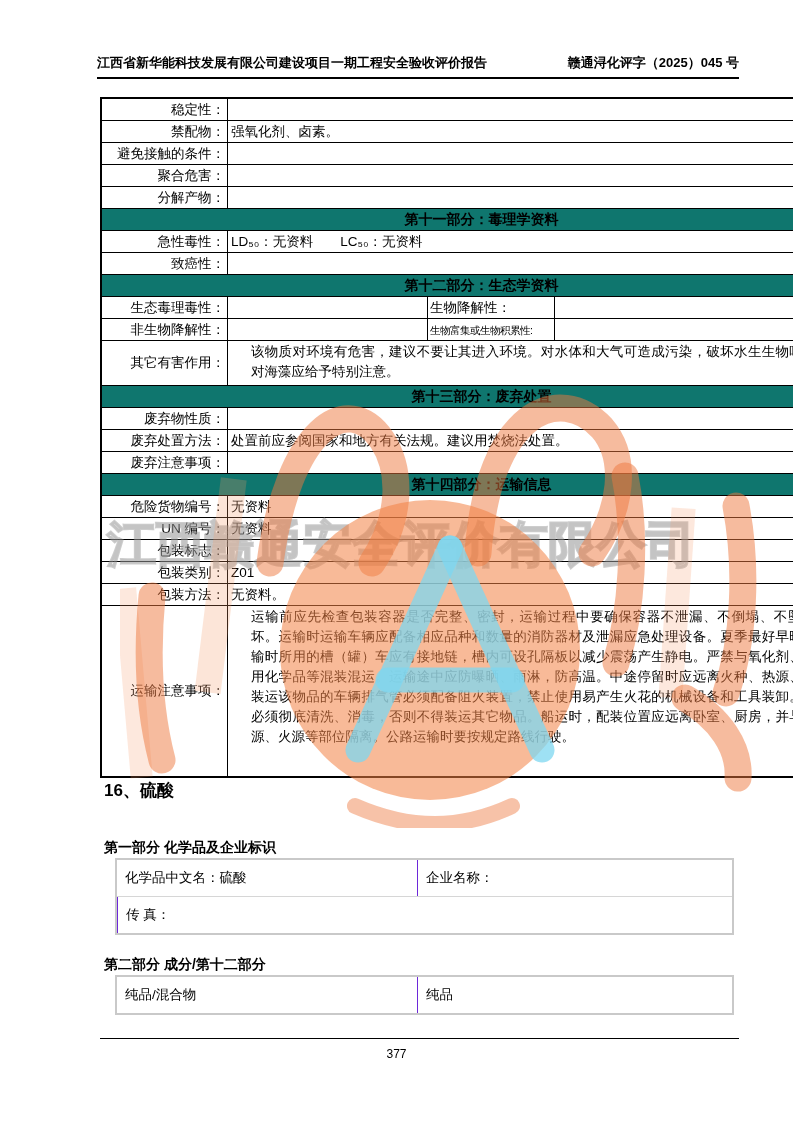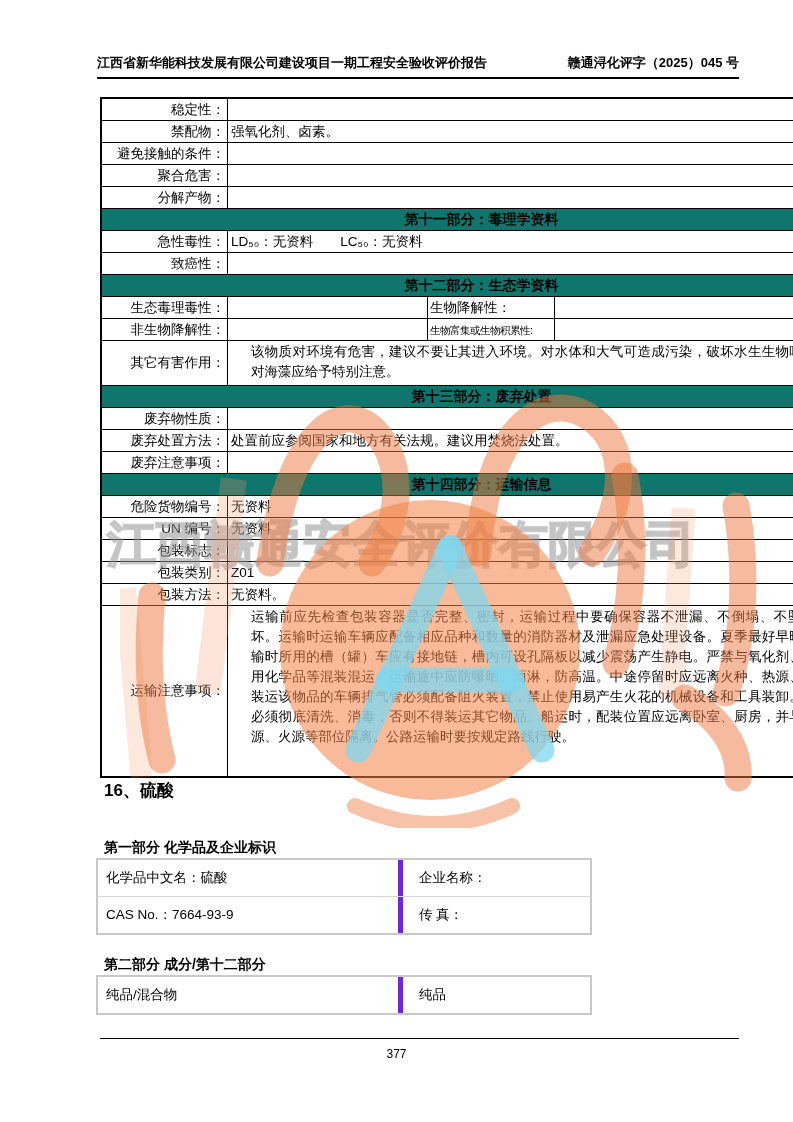--- a/index.html
+++ b/index.html
@@ -44,29 +44,29 @@
   .t-val4b { flex:1; display:flex; align-items:center; padding:0 3px; }
   .t-row.multi .t-value { display:block; text-align:justify; line-height:20px; padding:1px 3px;margin-left:20px; }
   .t-row.multi .t-label { align-items:center; }
 
   
   .h16 { position:absolute; left:104px; top:779px; font-size:17px; font-weight:bold; z-index:2; }
   .part-title { position:absolute; left:104px; font-size:14px; font-weight:bold; z-index:2; }
   .part1-title { top:839px; }
   .part2-title { top:956px; }
   .gtable {
-    position:absolute; left:96px; width:496px; box-sizing:border-box;
+    position:absolute; left:115px; width:619px; box-sizing:border-box;
     border:2px solid #c9c9c9; font-size:13.5px; z-index:2; background:transparent;
   }
   .gtable1 { top:858px; }
   .gtable2 { top:975px; }
   .g-row { display:flex; height:36px; align-items:center; border-top:1px solid #d6d6d6; }
   .g-row:first-child { border-top:none; }
   .g-cell-l { width:300px; min-width:300px; padding-left:8px; box-sizing:border-box; }
-  .g-cell-r { flex:1; padding-left:16px; border-left:5px solid #6d28d9; align-self:stretch; display:flex; align-items:center;font-family:Liberation Serif, serif; }
+  .g-cell-r { flex:1; padding-left:8px; border-left:1px solid #6d28d9; align-self:stretch; display:flex; align-items:center; }
 
   
   .ftr-rule { position:absolute; left:100px; right:54px; top:1038px; border-top:1.5px solid #000; }
   .page-num { position:absolute; left:0; right:0; top:1047px; text-align:center; font-size:12px; }
 
   
   .wm-text {
     position:absolute; left:107px; top:512px; z-index:4; pointer-events:none;
     font-size:49px; font-weight:bold; white-space:nowrap; letter-spacing:0px;
     color:rgba(170,170,170,0.20);
@@ -207,21 +207,20 @@
 
 <div class="h16">16、硫酸</div>
 
 <div class="part-title part1-title">第一部分 化学品及企业标识</div>
 <div class="gtable gtable1" id="gtable1">
     <div class="g-row">
       <div class="g-cell-l">化学品中文名：硫酸</div>
       <div class="g-cell-r">企业名称：</div>
     </div>
     <div class="g-row">
-      <div class="g-cell-l">CAS No.：7664-93-9</div>
       <div class="g-cell-r">传 真：</div>
     </div>
   </div>
 
 <div class="part-title part2-title">第二部分 成分/第十二部分</div>
 <div class="gtable gtable2" id="gtable2">
     <div class="g-row">
       <div class="g-cell-l">纯品/混合物</div>
       <div class="g-cell-r">纯品</div>
     </div>

